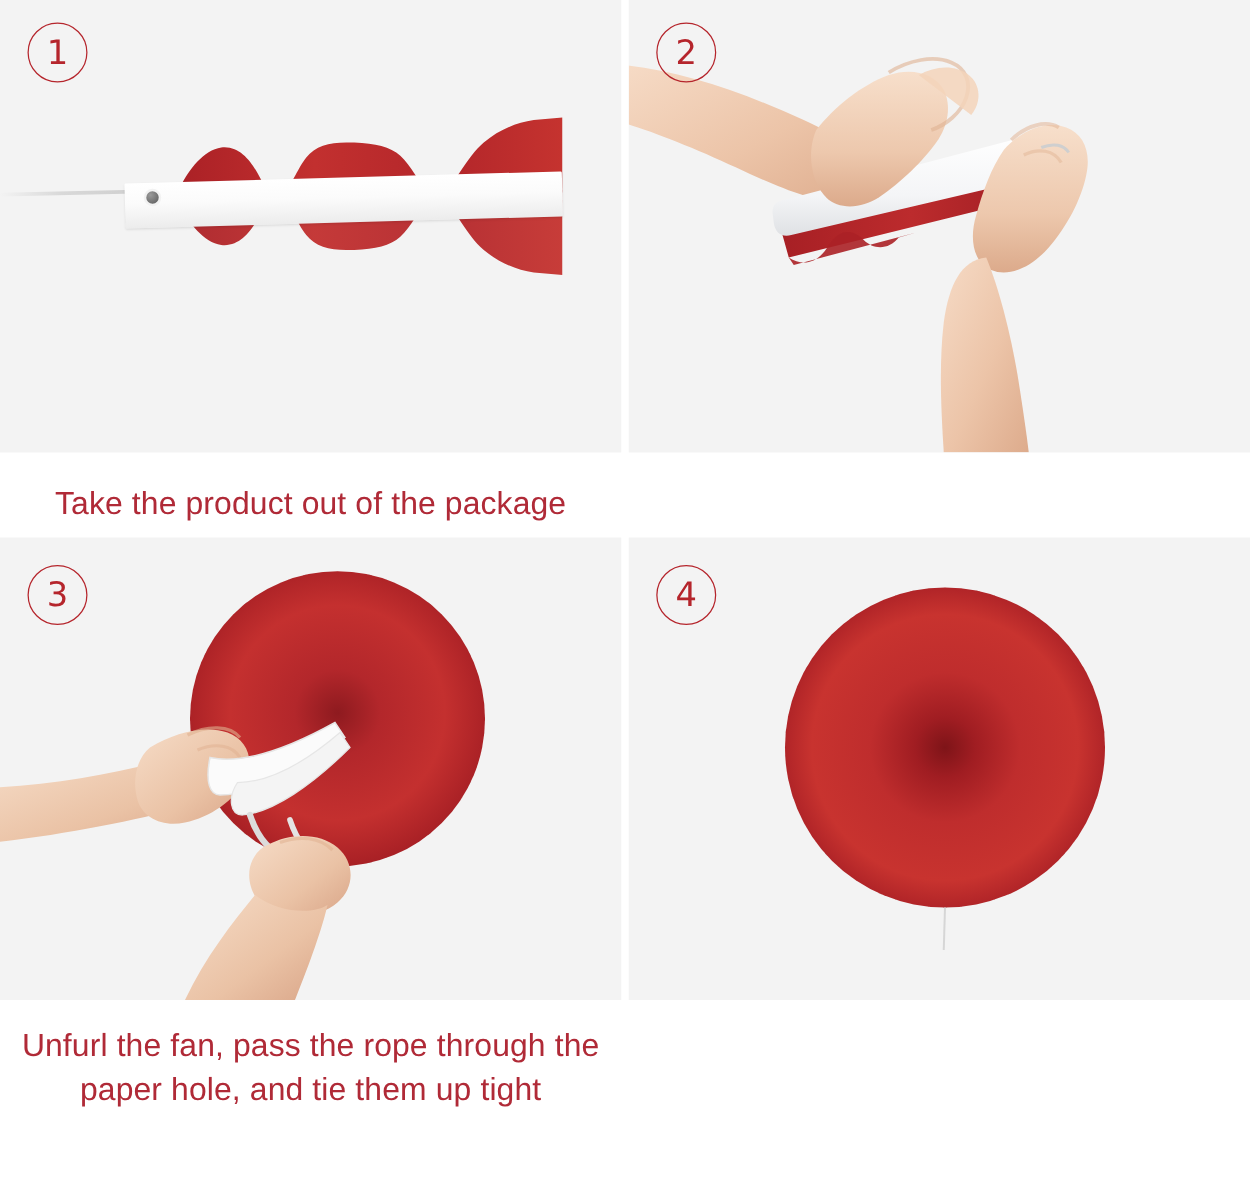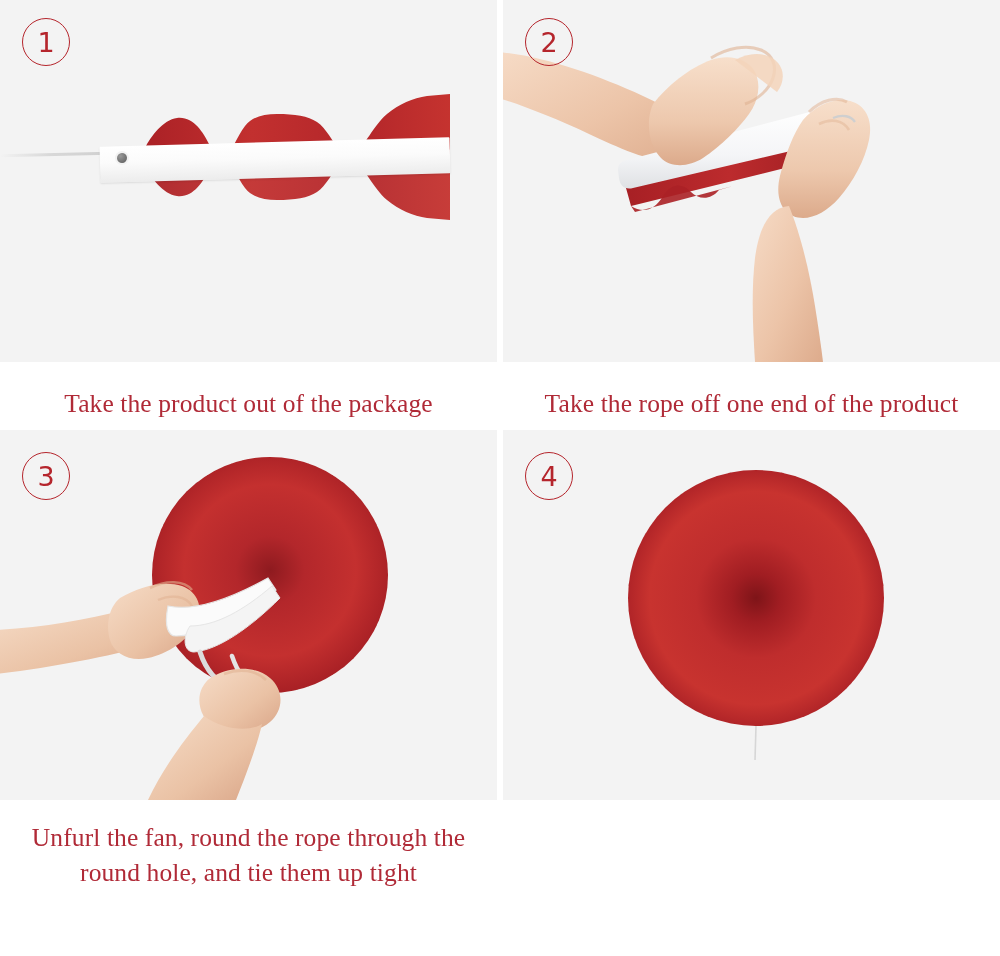--- a/index.html
+++ b/index.html
@@ -54,21 +54,21 @@
     padding-top:24px;
     box-sizing:border-box;
   }
   .caption .txt{
     color:#b02a37;
     font-size:25.5px;
     line-height:1.38;
     text-align:center;
     letter-spacing:.1px;
     max-width:470px;
-    font-family:Liberation Serif, serif;
+    font-family:Liberation Sans, sans-serif;
     font-weight:400;
   }
   .step-c .caption,.step-d .caption{padding-top:20px;}
 
   
   .strip-wrap{position:absolute;left:95px;top:92px;width:360px;height:130px;}
   .strip-red{
     position:absolute;left:50px;top:0;width:305px;height:130px;
   }
   .string{
@@ -199,23 +199,20 @@
                    C362,160 350,182 336,198 C322,214 304,222 290,216
                    C276,210 272,192 278,172 C283,154 290,134 300,120 Z" fill="url(#sk2)"></path>
           <path d="M306,112 C318,100 334,96 344,102" fill="none" stroke="#e2b596" stroke-width="3" opacity=".55"></path>
           <path d="M316,124 C328,118 340,120 346,130" fill="none" stroke="#e2b596" stroke-width="2.6" opacity=".5"></path>
 
           <path d="M286,206 C296,230 306,268 312,306 C318,344 320,362 320,362
                    L252,362 C250,330 248,292 252,258 C256,228 266,208 286,206 Z" fill="url(#sk1)"></path>
 
           <path d="M330,118 C340,114 348,116 352,122" fill="none" stroke="#cfcfcf" stroke-width="2.4"></path>
         </svg>
-      </div>
-      <div class="caption">
-        <div class="txt">Take the rope off one end of the product</div>
       </div>
     </div>
 
     <div class="step step-c">
       <div class="photo">
         <div class="badge">3</div>
 
         <svg class="p2" viewBox="0 0 497 370" preserveAspectRatio="none">
           <defs>
             <linearGradient id="sk3" x1="0" y1="0" x2="1" y2="1">
@@ -384,21 +381,21 @@
           <path d="M214,246 C232,236 256,236 270,248 C284,260 284,280 270,292
                    C256,304 232,306 216,298 C200,290 196,270 202,258
                    C205,252 209,248 214,246 Z" fill="url(#sk3)"></path>
           <path d="M224,244 C240,238 256,240 266,250" fill="none" stroke="#e0b08f" stroke-width="2.6" opacity=".55"></path>
 
           <path d="M204,286 C186,308 164,336 148,370 L236,370
                    C248,340 258,312 262,294 C250,302 222,300 204,286 Z" fill="url(#sk3)"></path>
         </svg>
       </div>
       <div class="caption">
-        <div class="txt">Unfurl the fan, round the rope through the round hole, and tie them up tight</div>
+        <div class="txt">Unfurl the fan, pass the rope through the paper hole, and tie them up tight</div>
       </div>
     </div>
 
     <div class="step step-d">
       <div class="photo">
         <div class="badge">4</div>
 
         <svg class="p2" viewBox="0 0 497 370" preserveAspectRatio="none">
           <defs>
             <radialGradient id="fanr4" cx="50%" cy="50%" r="52%">

